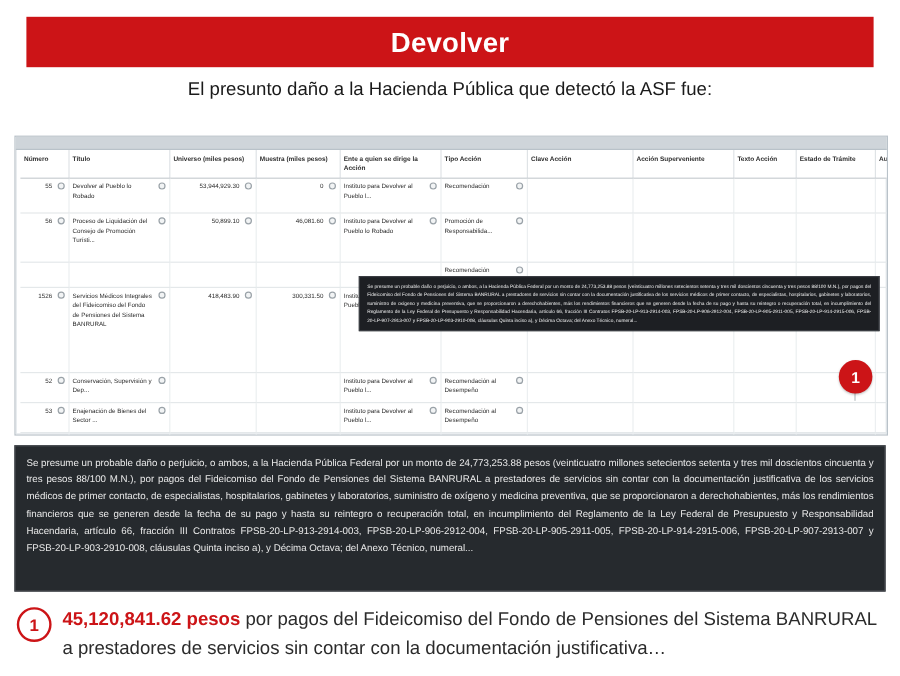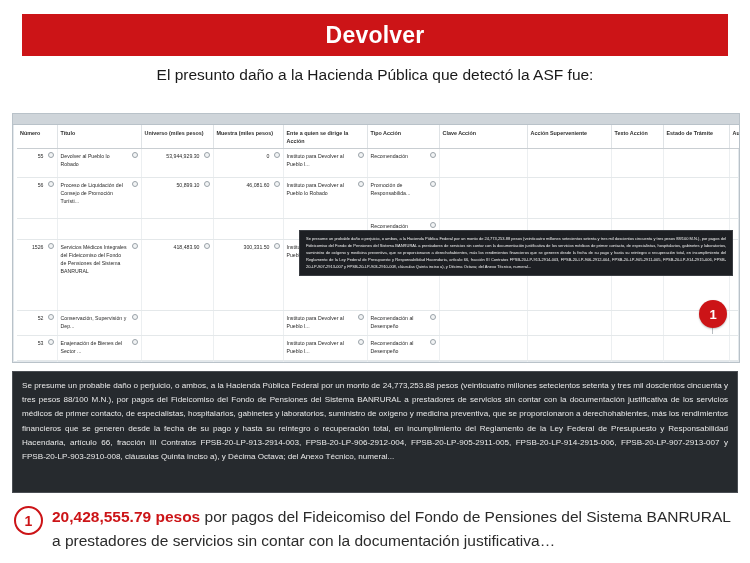--- a/index.html
+++ b/index.html
@@ -517,15 +517,15 @@
 </div>
 
 <div class="badge-tail"></div>
 <div class="badge-marker">1</div>
 
 <div class="darkblock">Se presume un probable daño o perjuicio, o ambos, a la Hacienda Pública Federal por un monto de 24,773,253.88 pesos (veinticuatro millones setecientos setenta y tres mil doscientos cincuenta y tres pesos 88/100 M.N.), por pagos del Fideicomiso del Fondo de Pensiones del Sistema BANRURAL a prestadores de servicios sin contar con la documentación justificativa de los servicios médicos de primer contacto, de especialistas, hospitalarios, gabinetes y laboratorios, suministro de oxígeno y medicina preventiva, que se proporcionaron a derechohabientes, más los rendimientos financieros que se generen desde la fecha de su pago y hasta su reintegro o recuperación total, en incumplimiento del Reglamento de la Ley Federal de Presupuesto y Responsabilidad Hacendaria, artículo 66, fracción III Contratos FPSB-20-LP-913-2914-003, FPSB-20-LP-906-2912-004, FPSB-20-LP-905-2911-005, FPSB-20-LP-914-2915-006, FPSB-20-LP-907-2913-007 y FPSB-20-LP-903-2910-008, cláusulas Quinta inciso a), y Décima Octava; del Anexo Técnico, numeral...</div>
 
 <div class="callout">
   <div class="callout-badge">1</div>
   <div class="callout-text">
-    <span class="amount">20,428,555.79 pesos</span><span> por pagos del Fideicomiso del Fondo de Pensiones del Sistema BANRURAL a prestadores de servicios sin contar con la documentación justificativa…</span>
+    <span class="amount">45,120,841.62 pesos</span><span> por pagos del Fideicomiso del Fondo de Pensiones del Sistema BANRURAL a prestadores de servicios sin contar con la documentación justificativa…</span>
   </div>
 </div>
 
 </body></html>

